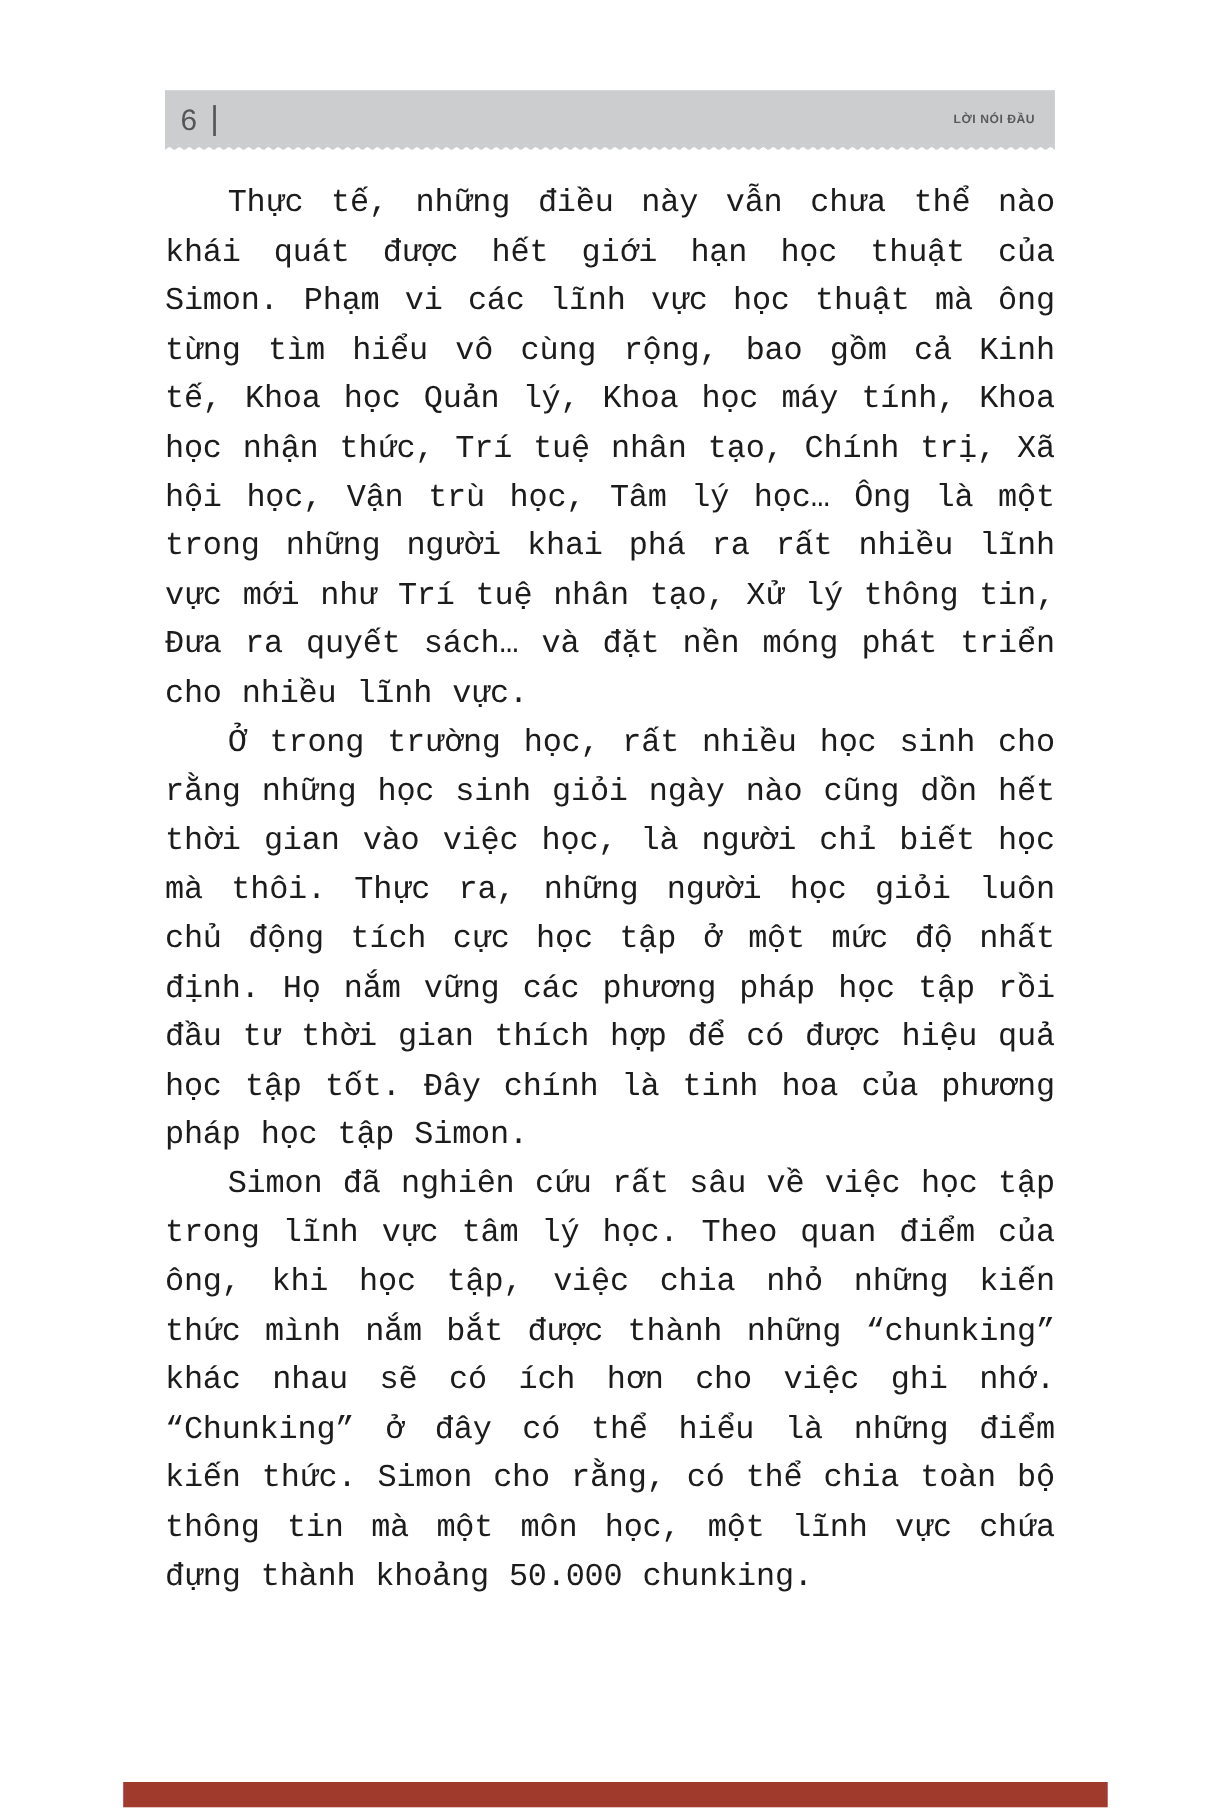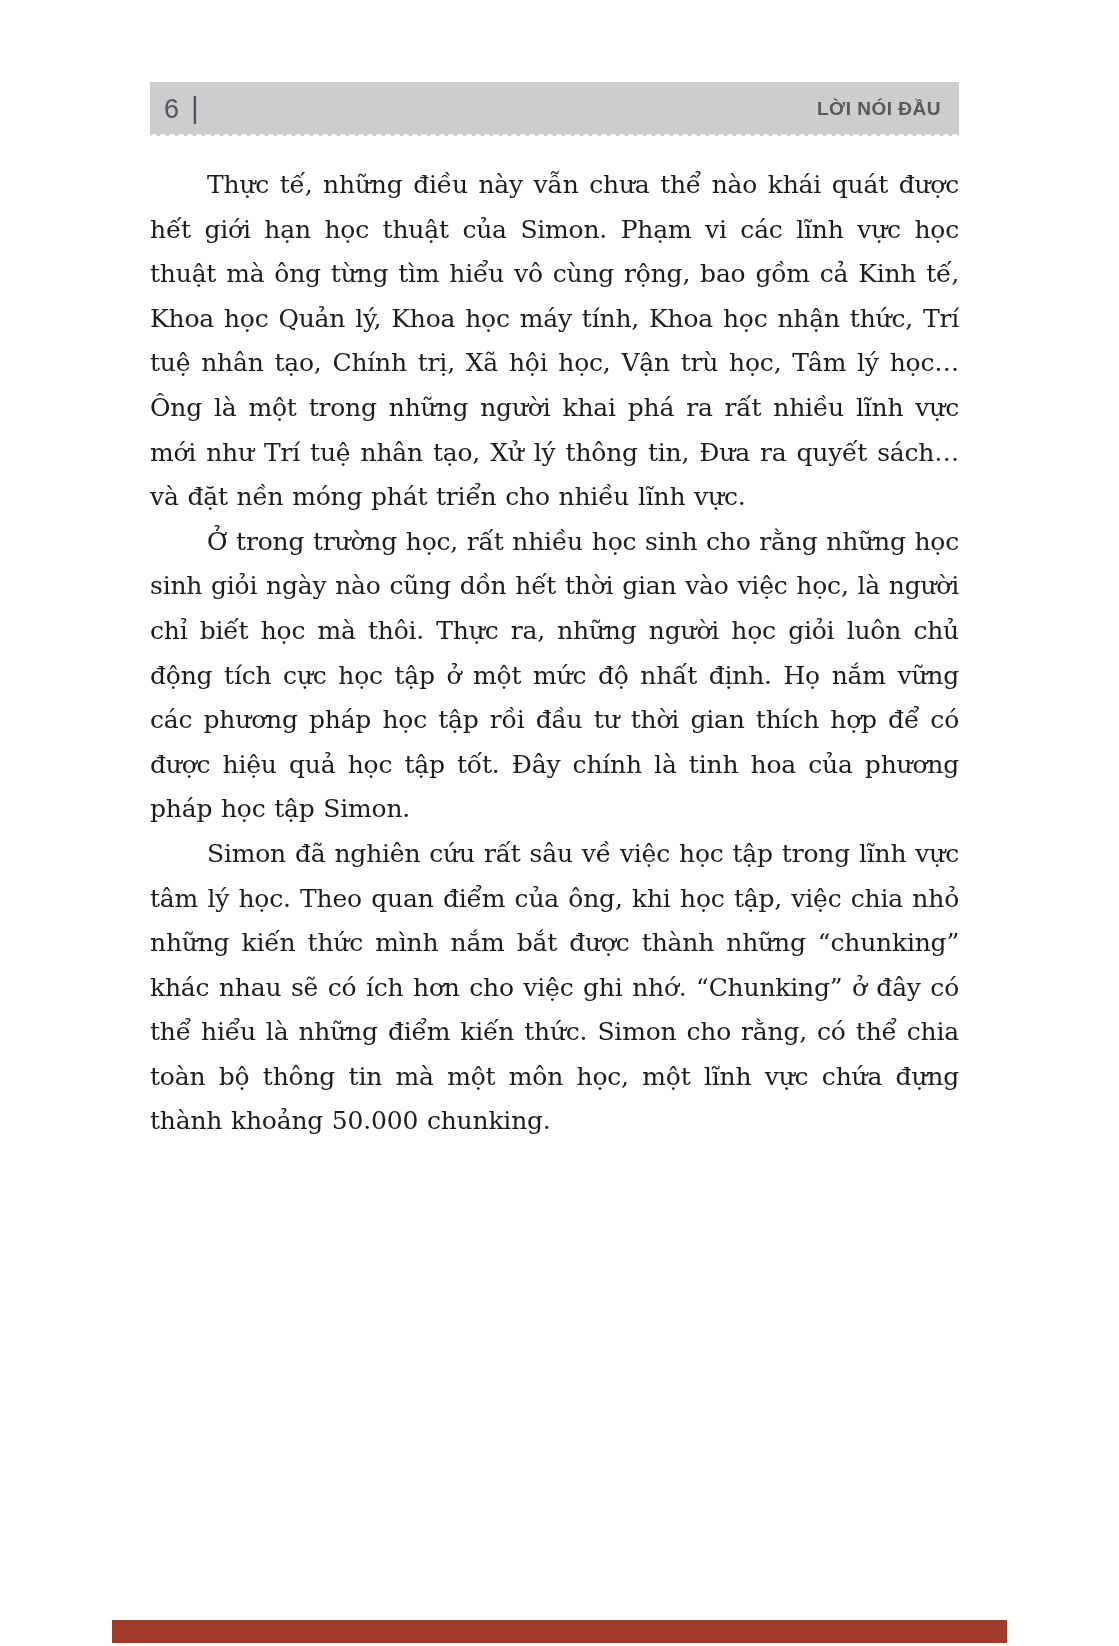--- a/index.html
+++ b/index.html
@@ -33,37 +33,38 @@
     font-family:"Liberation Sans","DejaVu Sans",sans-serif;
     font-size:27px;color:#55565a;line-height:1;
   }
   .hdr-divider{
     font-family:"Liberation Sans","DejaVu Sans",sans-serif;
     font-size:30px;font-weight:300;color:#55565a;line-height:1;
     transform:translateY(-1px);
   }
   .running-head{
     font-family:"Liberation Sans","DejaVu Sans",sans-serif;
-    font-size:19px;font-weight:bold;color:#58595b;
+    font-size:11px;font-weight:bold;color:#58595b;
     letter-spacing:.5px;
   }
   
   .content{
     position:absolute;
     left:150px;right:160px;top:163px;
     color:#1c1c1c;
   }
   .content p{
     margin:0;
-    font-size:25px;
+    font-size:29px;
     line-height:44.6px;
     text-align:justify;
     text-indent:57px;
     letter-spacing:-0.2px;
     word-spacing:1px;
+    font-family:Liberation Mono, monospace;
   }
   
   .bottom-bar{
     position:absolute;
     left:112px;right:112px;bottom:3px;height:23px;
     background:#a03a2c;
   }
 </style>
 </head>
 <body>

